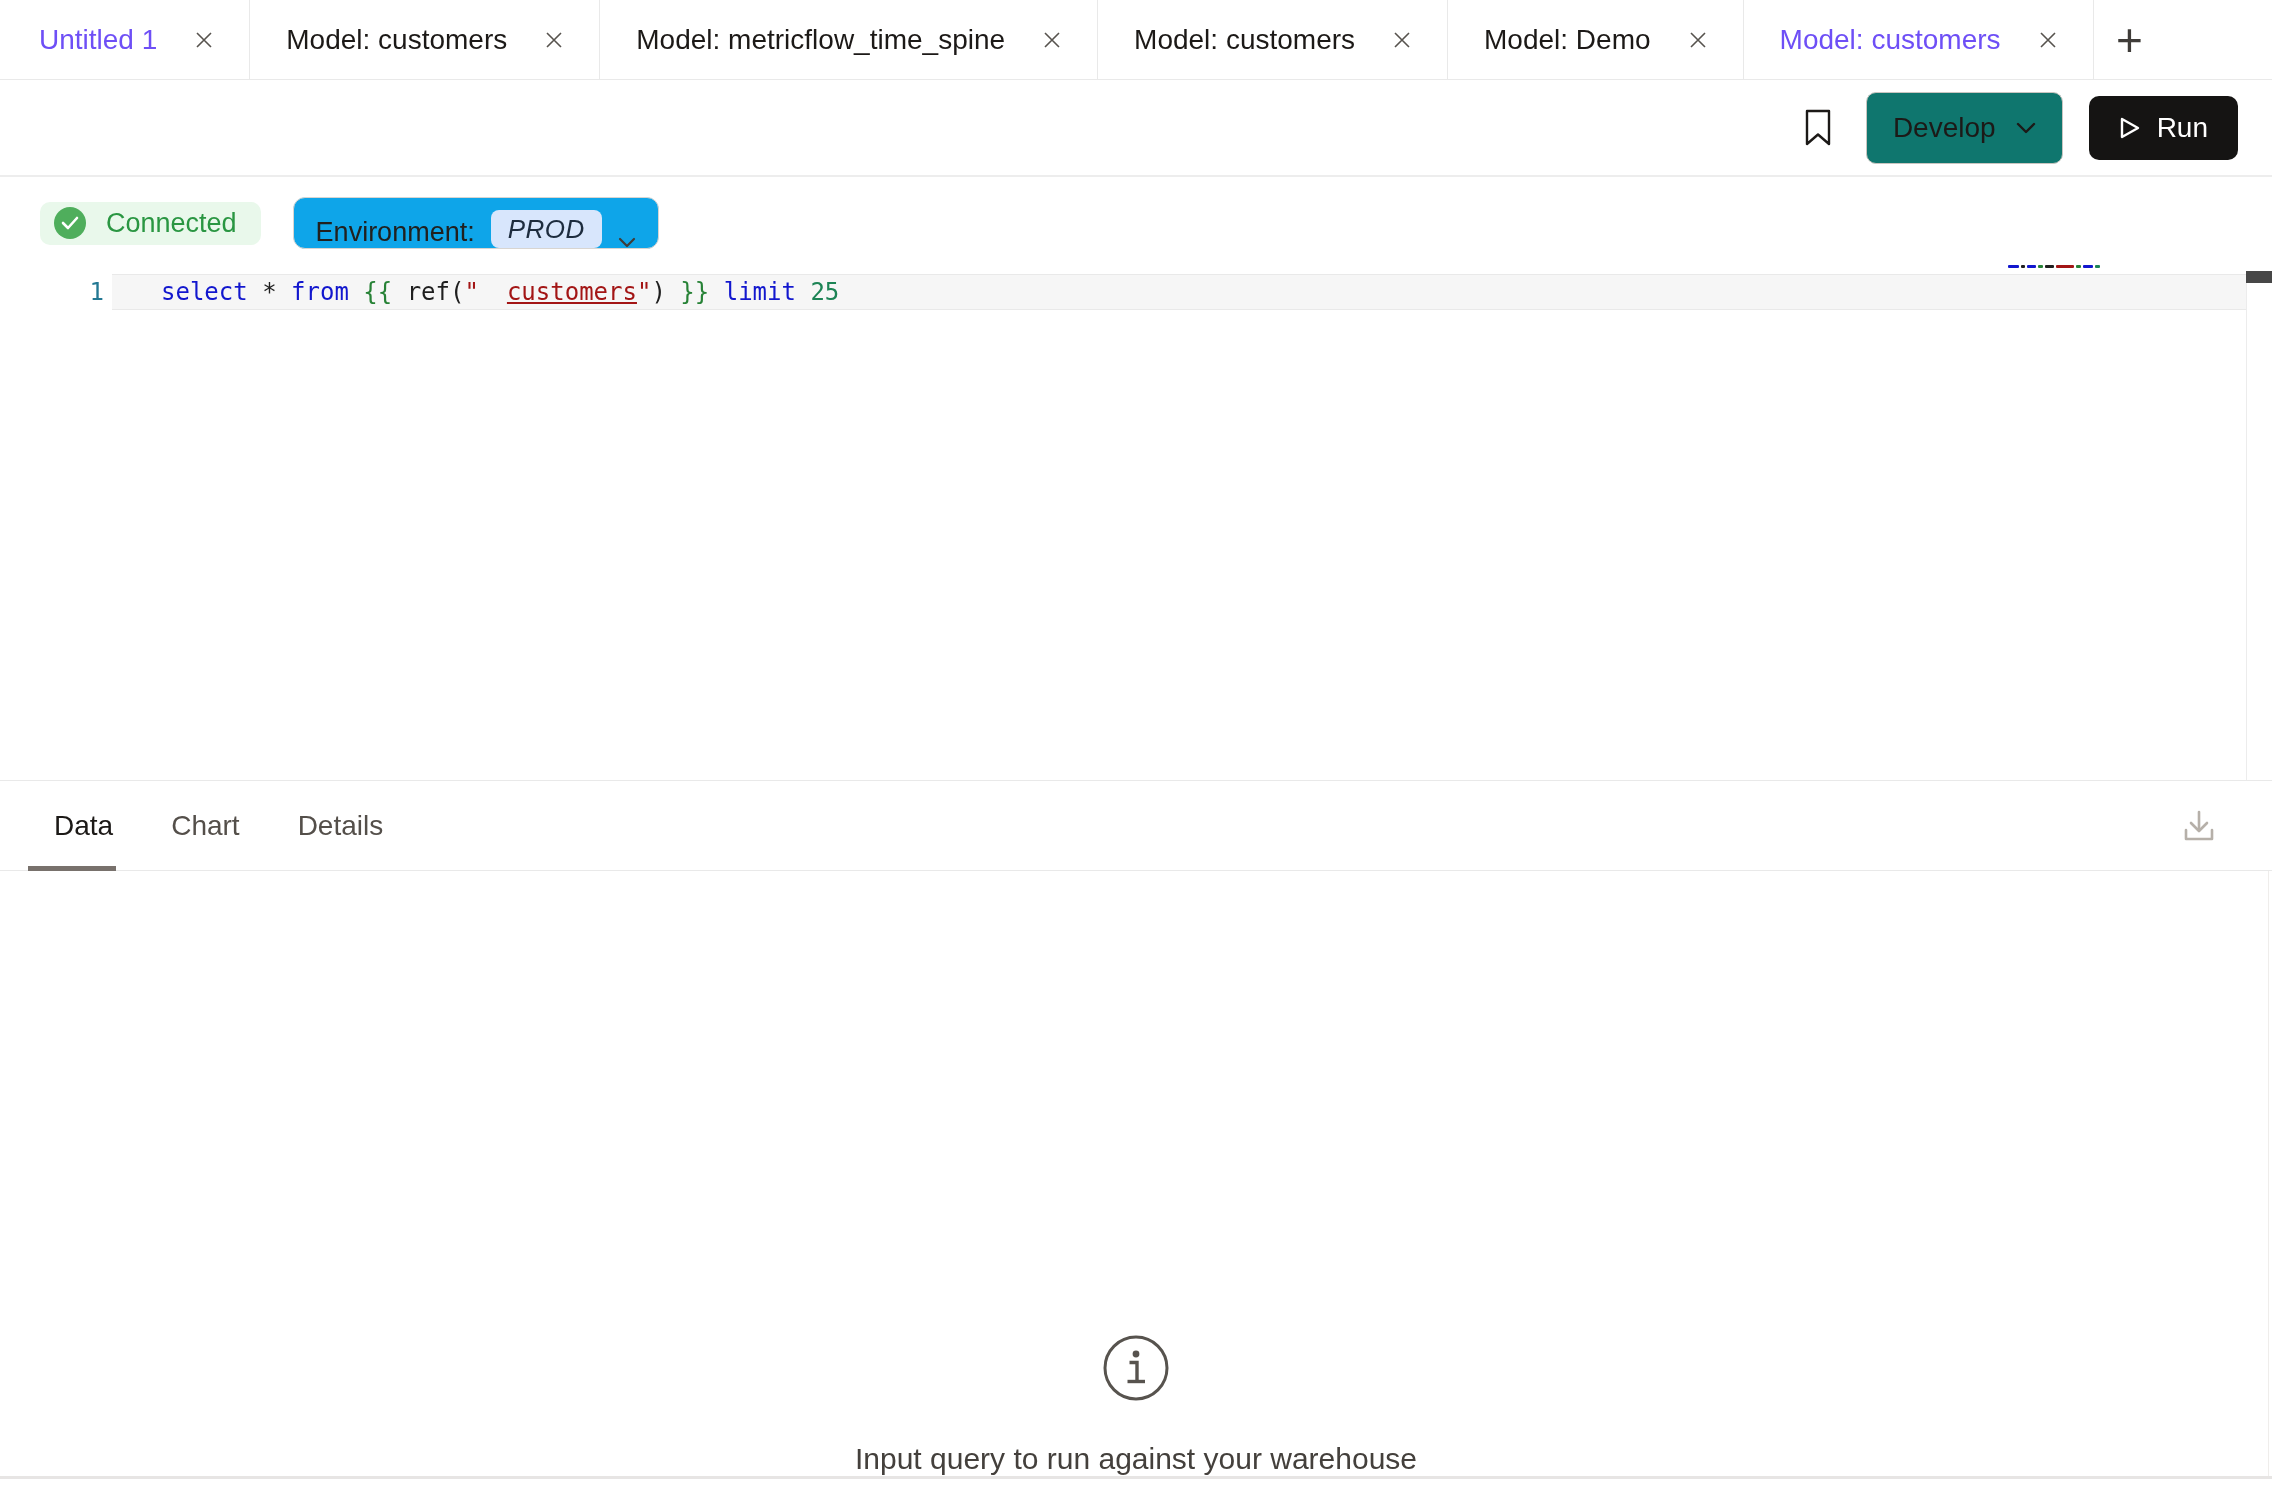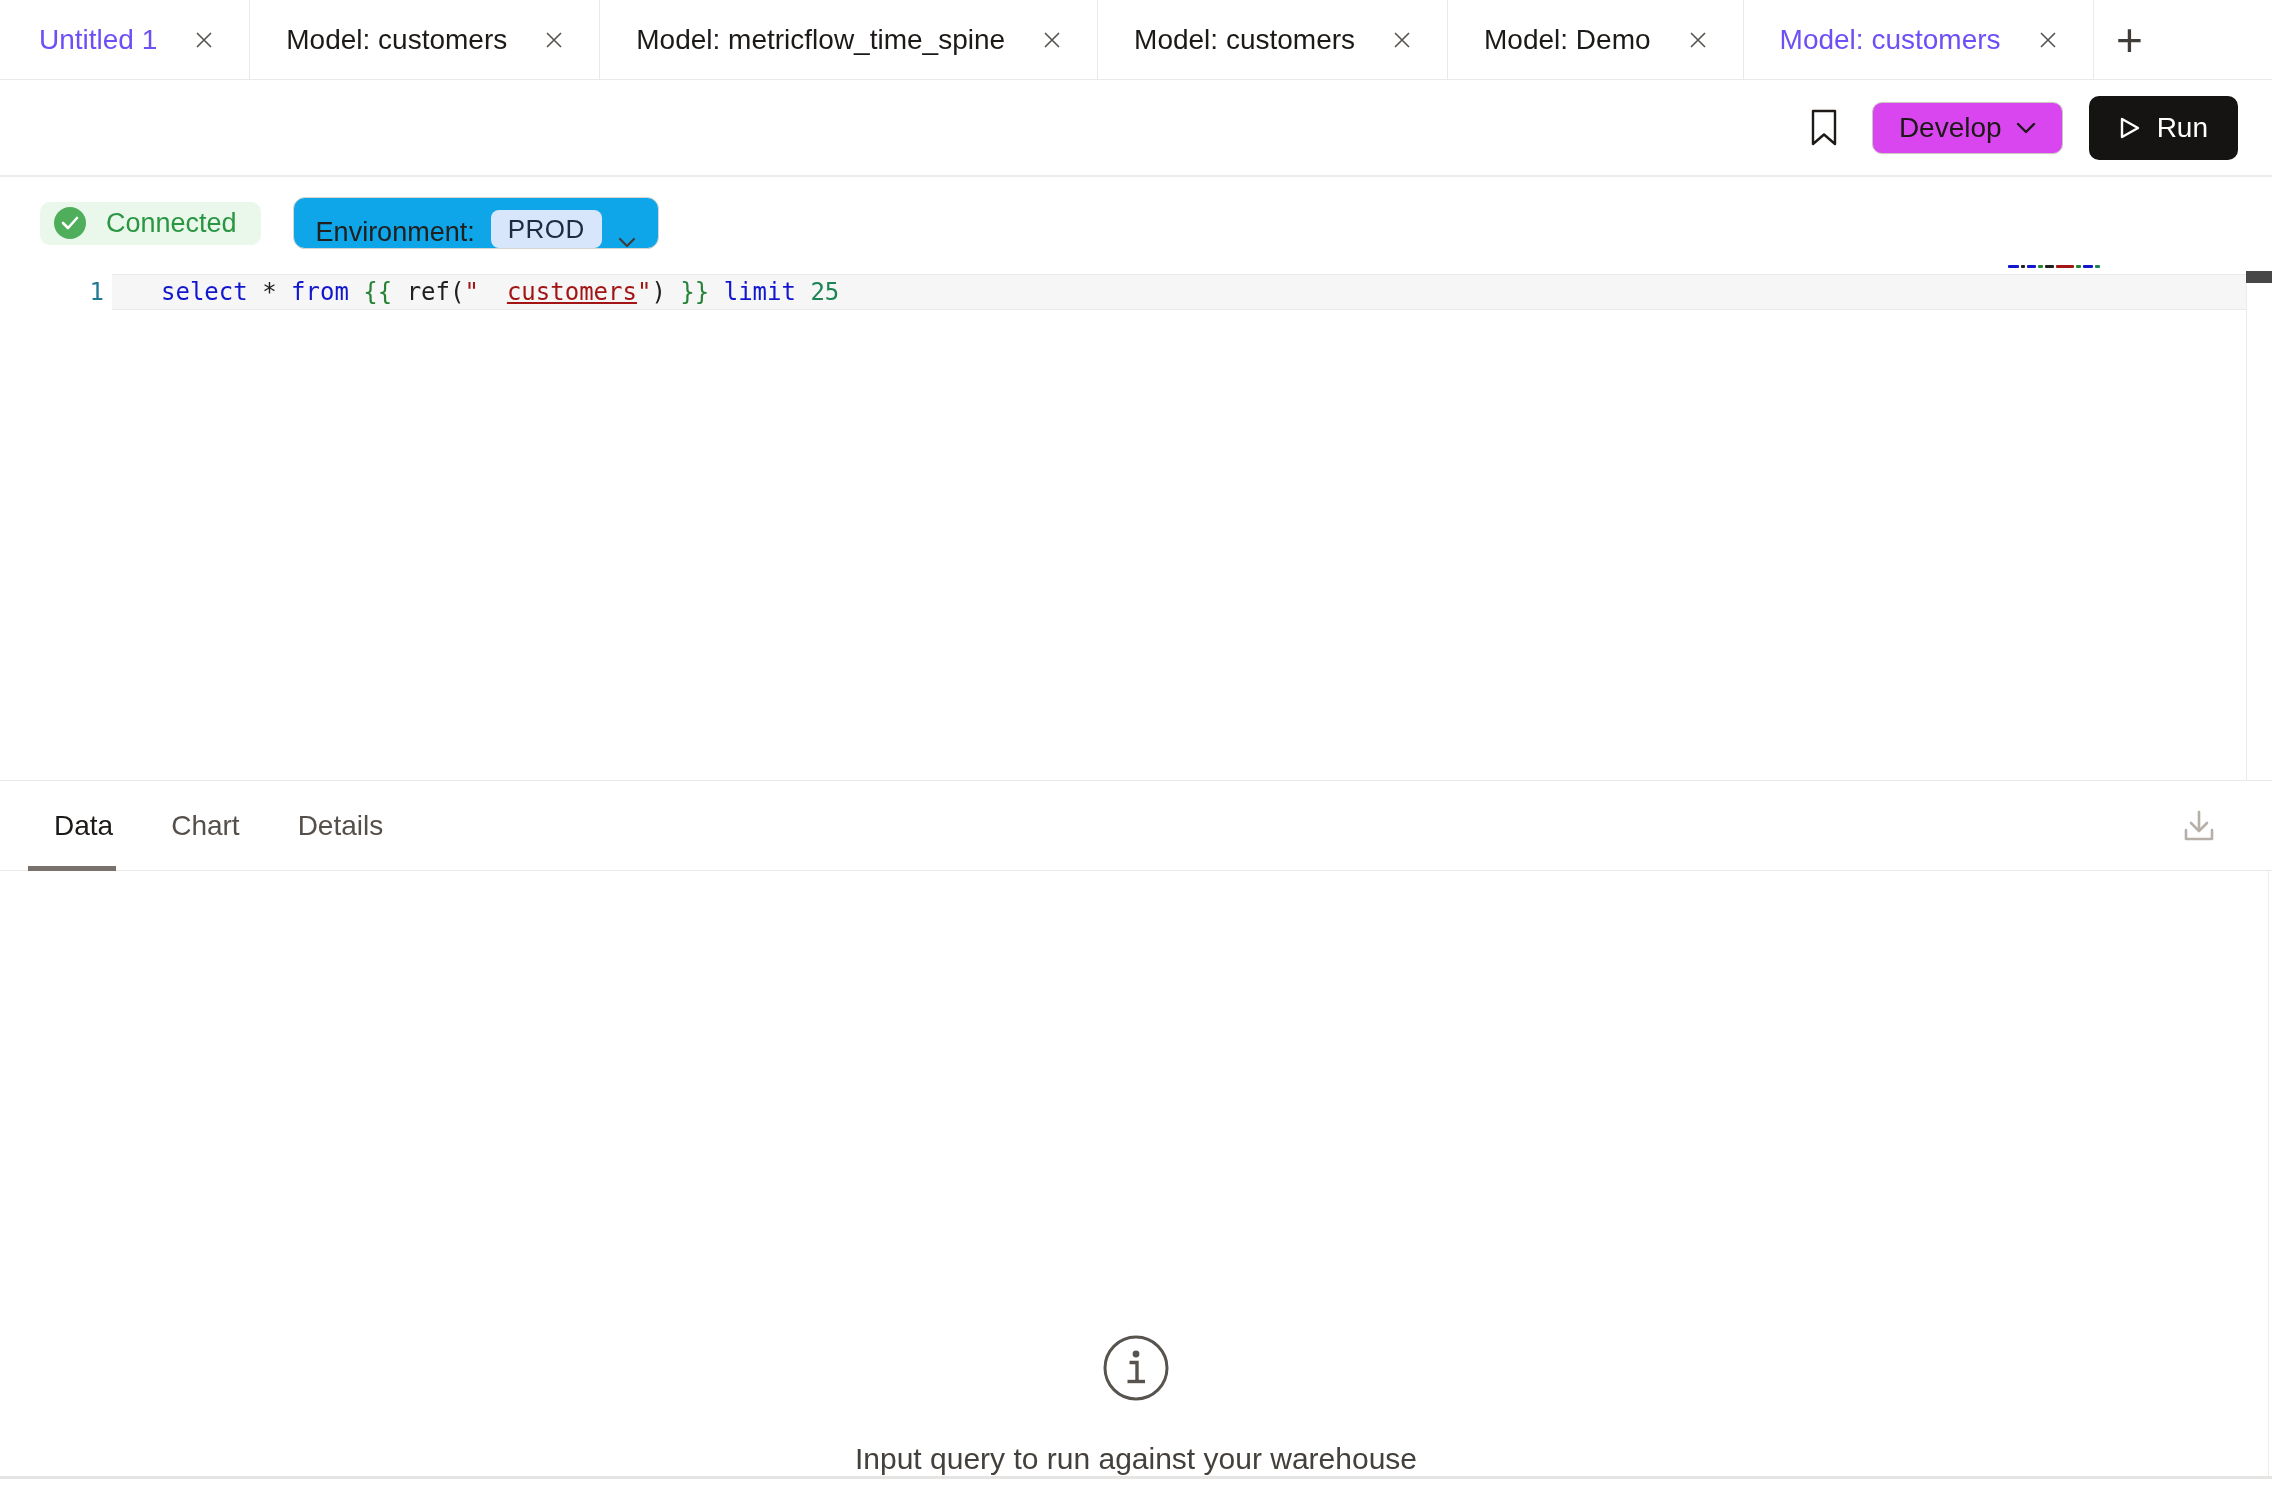--- a/index.html
+++ b/index.html
@@ -17,40 +17,40 @@
   .tab.modified .tab-label { color:#6e4ff6; }
   .tab-close { width:26px; height:26px; display:flex; align-items:center; justify-content:center; }
   .tab-close svg { display:block; }
   .new-tab { display:flex; align-items:center; justify-content:center;
              width:72px; font-size:46px; font-weight:300; color:#3f3c39; cursor:pointer; }
 
   
   .toolbar { height:97px; flex:0 0 97px; display:flex; align-items:center; justify-content:flex-end;
              gap:26px; padding-right:34px; border-bottom:2px solid #ededed; background:#fff; }
   .bookmark-btn { width:44px; height:44px; display:flex; align-items:center; justify-content:center; cursor:pointer; }
-  .btn-develop { height:52px; display:flex; align-items:center; gap:14px; padding:0 26px;
-                 border:1.5px solid #c9c5c0; border-radius:10px; background:#d946ef;
+  .btn-develop { height:72px; display:flex; align-items:center; gap:20px; padding:0 26px;
+                 border:1.5px solid #c9c5c0; border-radius:10px; background:#0f766e;
                  font-size:28px; color:#1c1917; cursor:pointer; }
   .btn-run { height:64px; display:flex; align-items:center; gap:16px; padding:0 30px;
              border:none; border-radius:10px; background:#151413; color:#ffffff;
              font-size:28px; cursor:pointer; }
 
   
   .editor { position:relative; flex:0 0 604px; height:604px; border-bottom:1px solid #e9e9e9; background:#fff; }
   .status-row { display:flex; align-items:center; gap:32px; margin:20px 0 0 40px; }
   .badge-connected { height:43px; display:flex; align-items:center; gap:20px; padding:0 24px 0 14px;
                      background:#e9f8eb; border-radius:10px; }
   .badge-connected .dot { width:32px; height:32px; border-radius:50%; background:#4fae5c;
                           display:flex; align-items:center; justify-content:center; }
   .badge-connected .lbl { font-size:27px; color:#2a9642; }
   .env-select { height:52px; display:flex; align-items:flex-end; gap:16px; padding:0 22px;
                 border:1.5px solid #d8d5d1; border-radius:12px; background:#0ea5e9; cursor:pointer; }
   .env-label { font-size:27px; color:#21201e; }
   .env-pill { height:38px; display:flex; align-items:center; padding:0 17px; border-radius:8px;
-              background:#d8e6fc; font-size:26px; font-weight:500; color:#1d2c3e; letter-spacing:0.5px; }
+              background:#d8e6fc; font-size:26px; font-weight:500; color:#1d2c3e; letter-spacing:0.5px;font-style:italic; }
 
   .code-row { position:absolute; left:0; top:97px; height:36px; width:100%; }
   .line-band { position:absolute; left:112px; right:26px; top:0; height:36px;
                background:#f6f6f6; border-top:1px solid #e9e9e9; border-bottom:1px solid #e9e9e9; }
   .gutter { position:absolute; left:0; top:0; width:104px; height:36px; text-align:right;
             font-family:"DejaVu Sans Mono", monospace; font-size:24px; line-height:36px; color:#237893; }
   .code-line { position:absolute; left:161px; top:0; height:36px; line-height:36px; white-space:pre;
                font-family:"DejaVu Sans Mono", monospace; font-size:24px; color:#1f1f1f; cursor:text; }
   .tk-keyword { color:#1217ce; }
   .tk-jinja   { color:#278236; }

